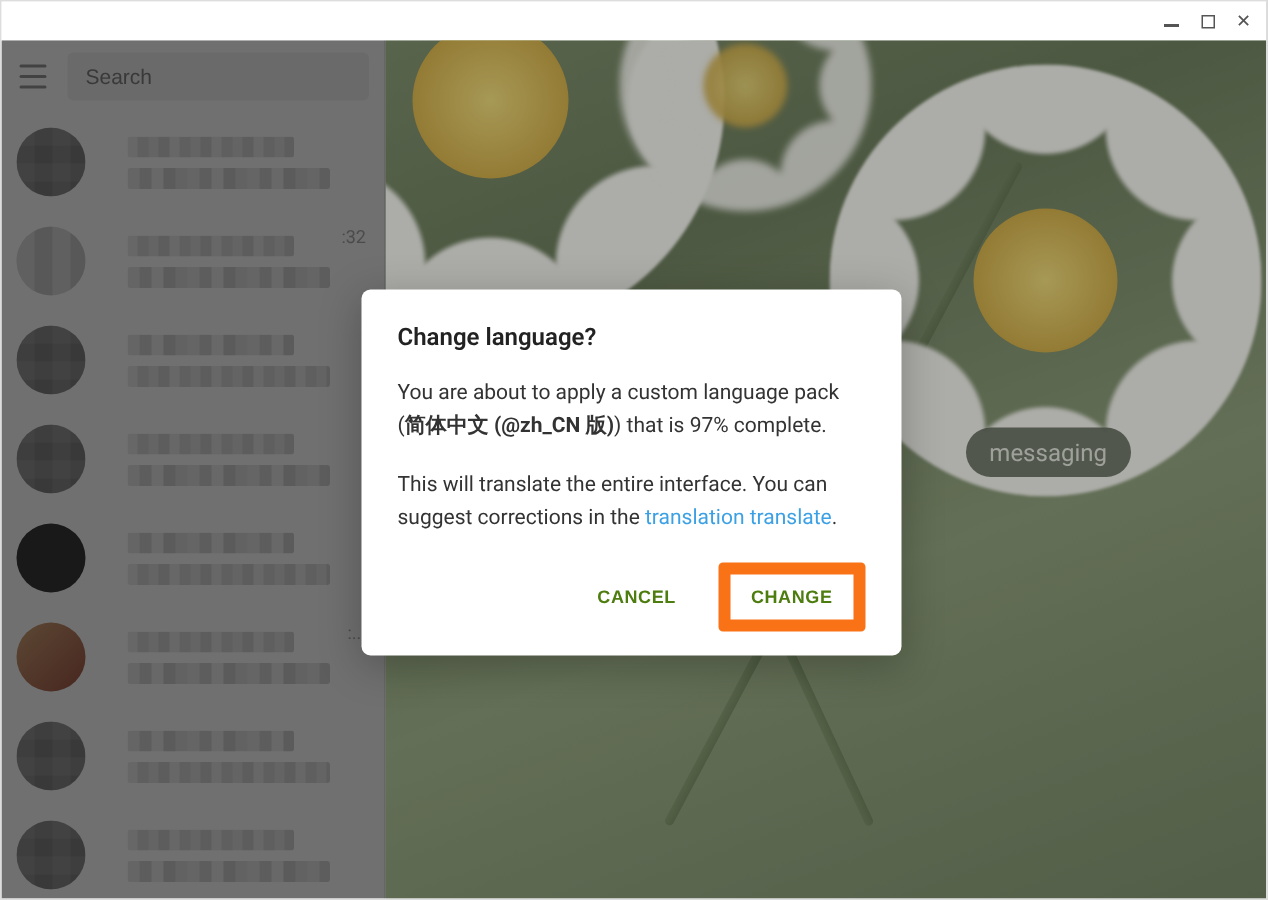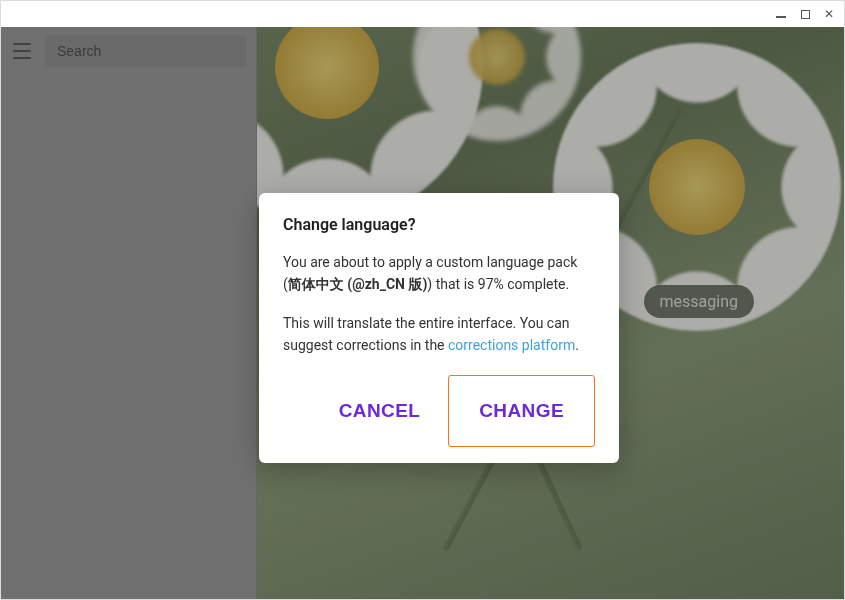--- a/index.html
+++ b/index.html
@@ -39,20 +39,21 @@
     height: calc(100% - 26px);
     position: relative;
   }
 
   
   .sidebar {
     width: 256px;
     background: #fff;
     border-right: 1px solid #e6e6e6;
     display: flex;
+    flex-direction: column;
   }
   .sidebar-header {
     height: 48px;
     display: flex;
     align-items: center;
     padding: 0 10px;
     gap: 12px;
   }
   .hamburger {
     width: 22px; height: 16px;
@@ -169,21 +170,21 @@
   }
   .sidebar-shade {
     position: absolute; top:0; left:0; width:256px; bottom:0;
     background: rgba(20,20,20,0.40);
   }
 
   
   .modal {
     position: absolute;
     top: 166px;
-    left: 258px;
+    left: 240px;
     width: 360px;
     background: #fff;
     border-radius: 6px;
     box-shadow: 0 6px 28px rgba(0,0,0,0.25);
     padding: 22px 24px 16px 24px;
   }
   .modal h2 {
     font-size: 16px;
     font-weight: 600;
     color: #222;
@@ -199,32 +200,32 @@
   .modal a { color: #3ca1e4; text-decoration: none; }
   .modal-actions {
     display: flex;
     justify-content: flex-end;
     gap: 14px;
     margin-top: 8px;
   }
   .flat-btn {
     background: transparent;
     border: none;
-    color: #6d28d9;
+    color: #4d7c0f;
     font-weight: 600;
-    font-size: 19px;
+    font-size: 12px;
     letter-spacing: 0.4px;
     padding: 9px 14px;
     cursor: pointer;
     border-radius: 4px;
   }
   .highlight-box {
-    border: 1px solid #f97316;
+    border: 8px solid #f97316;
     border-radius: 3px;
-    padding: 16px;
+    padding: 0;
   }
   .highlight-box .flat-btn { padding: 8px 14px; }
 
 </style>
 </head>
 <body>
 
 <div class="titlebar">
   <span class="win-btn">
       <span class="win-min"></span>
@@ -342,21 +343,21 @@
   <div class="sidebar-shade"></div>
 
   <div class="modal">
     <h2>Change language?</h2>
 
     <p>
       <span>You are about to apply a custom language pack (</span><strong>简体中文 (@zh_CN 版)</strong><span>) that is 97% complete.</span>
     </p>
 
     <p>
-      <span>This will translate the entire interface. You can suggest corrections in the </span><a href="#">corrections platform</a><span>.</span>
+      <span>This will translate the entire interface. You can suggest corrections in the </span><a href="#">translation translate</a><span>.</span>
     </p>
 
 
     <div class="modal-actions">
       <button class="flat-btn">CANCEL</button>
       <span class="highlight-box">
         <button class="flat-btn">CHANGE</button>
       </span>
     </div>
   </div>

